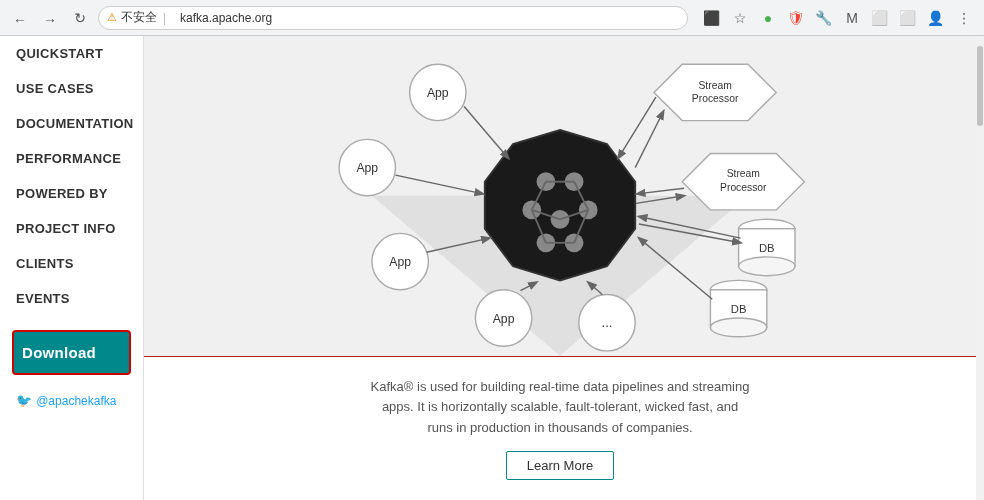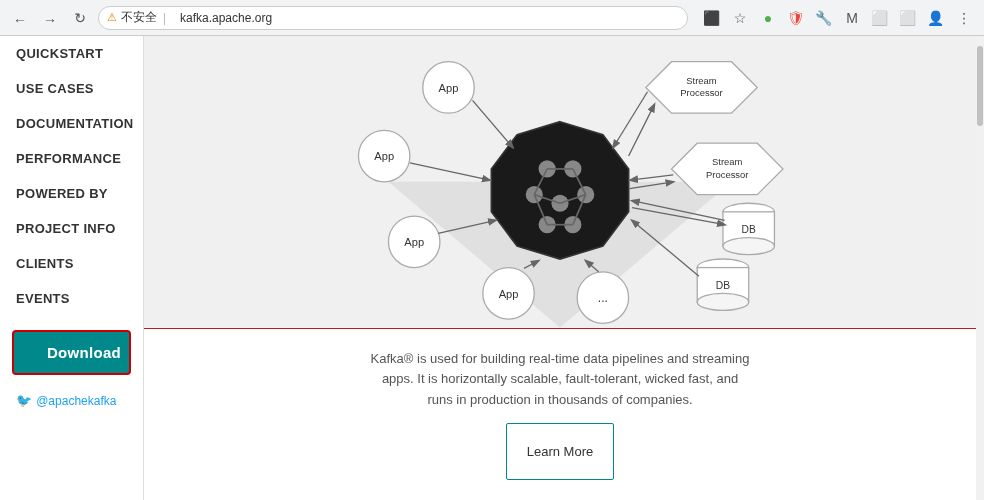--- a/index.html
+++ b/index.html
@@ -88,21 +88,21 @@
       display: block;
       width: 100%;
       padding: 12px 8px;
       background: #00888a;
       color: #fff;
       border: 2px solid #cc0000;
       border-radius: 4px;
       font-size: 15px;
       font-weight: 600;
       cursor: pointer;
-      text-align: right;
+      text-align: left;
       letter-spacing: 0.3px;
     }
 
     .twitter-handle {
       padding: 8px 16px;
       font-size: 12px;
       color: #1da1f2;
       display: flex;
       align-items: center;
       gap: 4px;
@@ -139,21 +139,21 @@
       font-size: 13px;
       color: #555;
       line-height: 1.6;
       max-width: 380px;
       margin: 0 auto 12px;
     }
     .learn-more-btn {
       border: 1px solid #00888a;
       background: #fff;
       color: #333;
-      padding: 20px 20px;
+      padding: 6px 20px;
       font-size: 13px;
       cursor: pointer;
       border-radius: 2px;
     }
 
     
     .scrollbar {
       width: 8px;
       background: #f1f1f1;
       flex-shrink: 0;

